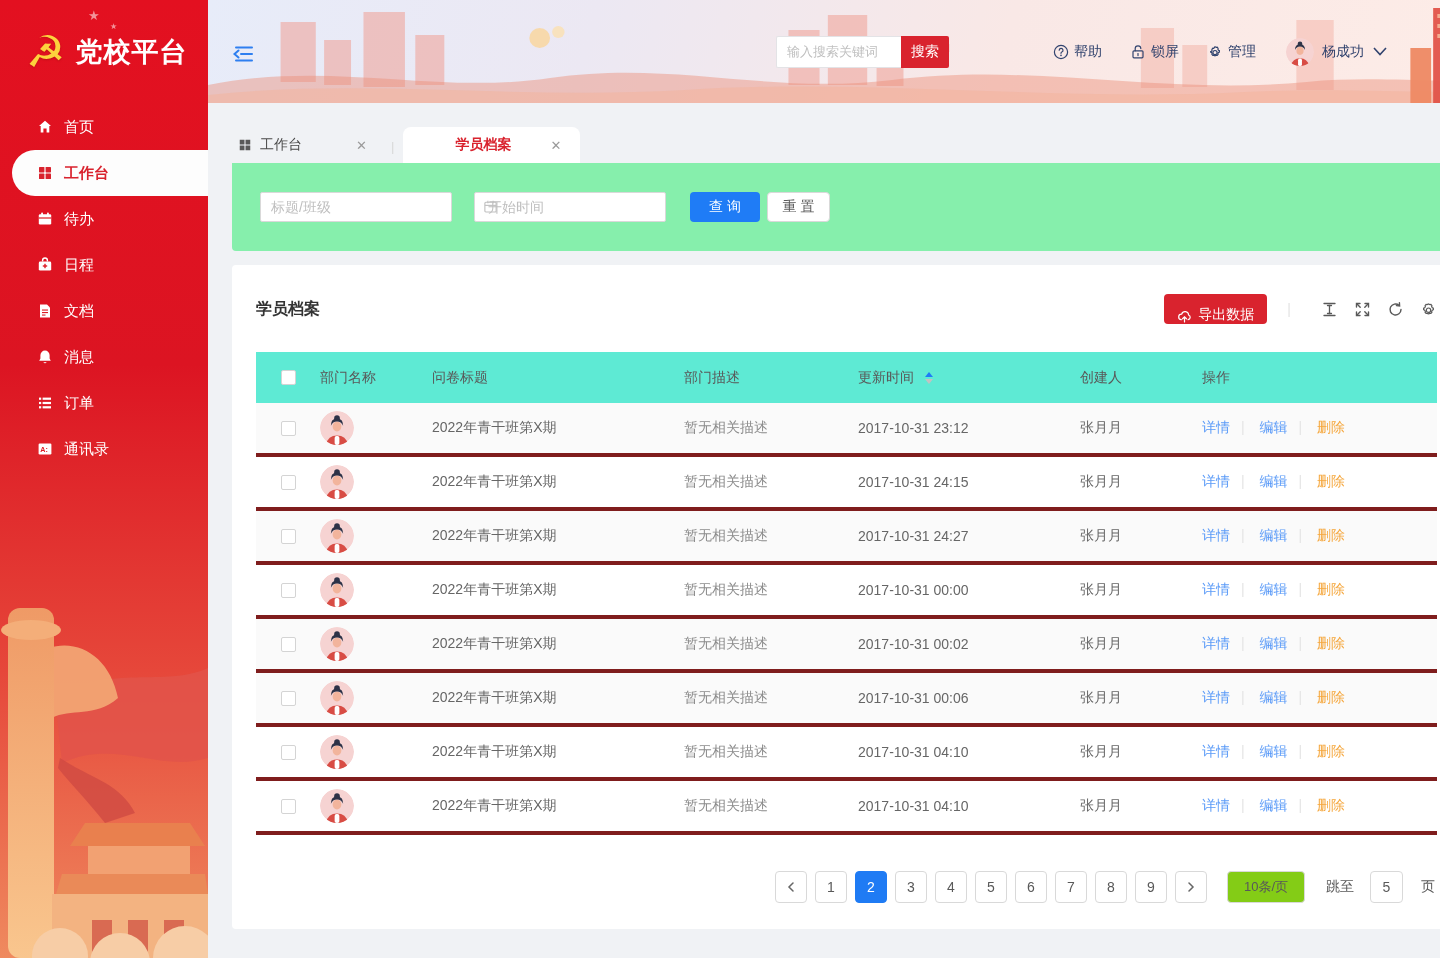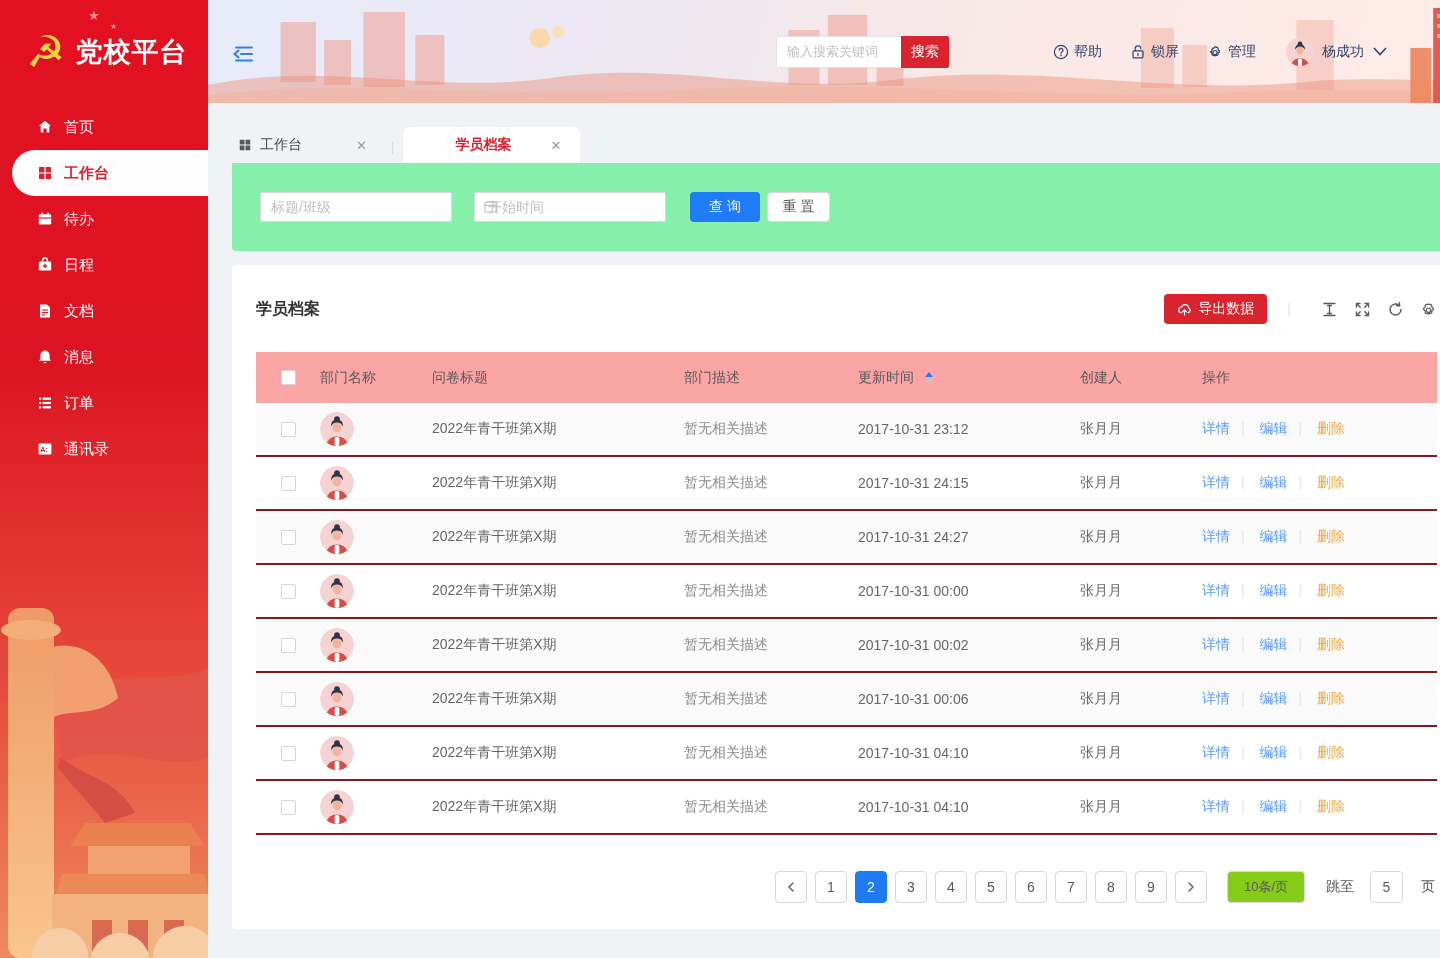--- a/index.html
+++ b/index.html
@@ -96,31 +96,31 @@
   .btn-reset {
     margin-left:7px; width:63px; height:30px; border:1px solid #d9d9d9; border-radius:4px;
     background:#fff; color:#595959; font-size:14px; cursor:pointer;
   }
   
   .table-card { margin-top:14px; background:#fff; border-radius:4px; padding:29px 24px 0 24px; }
   .panel-head { display:flex; align-items:center; margin-bottom:28px; }
   .panel-title { font-size:16px; color:#333; }
   .panel-tools { margin-left:auto; display:flex; align-items:center; }
   .btn-export {
-    display:flex; align-items:center; gap:6px; height:30px; padding:0 13px;
+    display:flex; align-items:flex-end; gap:6px; height:30px; padding:0 13px;
     background:#d9232e; color:#fff; border:none; border-radius:4px; font-size:14px; cursor:pointer;
   }
   .btn-export svg { width:15px; height:15px; }
   .tools-divider { color:#e3e3e3; margin:0 14px 0 20px; font-size:14px; }
   .tool-icon { width:17px; height:17px; margin-left:16px; color:#595959; cursor:pointer; }
   .tool-icon svg { width:17px; height:17px; display:block; }
   
   .t-head,.t-row { display:grid; grid-template-columns:64px 112px 252px 174px 222px 122px 1fr; align-items:center; }
-  .t-head { height:51px; background:#fca5a5; color:#595959; font-size:14px; }
-  .t-row { height:54px; border-bottom:2px solid #7f1d1d; font-size:14px; color:#666; }
+  .t-head { height:51px; background:#5eead4; color:#595959; font-size:14px; }
+  .t-row { height:54px; border-bottom:4px solid #7f1d1d; font-size:14px; color:#666; }
   .t-row.shaded { background:#fafafa; }
   .cell.cb { padding-left:25px; }
   .checkbox {
     appearance:none; -webkit-appearance:none; width:15px; height:15px;
     border:1px solid #d4d4d4; border-radius:2px; background:#fff; cursor:pointer; display:block;
   }
   .sort-caret { display:inline-flex; flex-direction:column; margin-left:7px; vertical-align:middle; gap:2px; cursor:pointer; }
   .sort-caret .up { width:0; height:0; border-left:4px solid transparent; border-right:4px solid transparent; border-bottom:5px solid #1f7cf6; }
   .sort-caret .down { width:0; height:0; border-left:4px solid transparent; border-right:4px solid transparent; border-top:5px solid #c2c2c2; }
   .avatar { width:34px; height:34px; border-radius:50%; overflow:hidden; display:block; }

